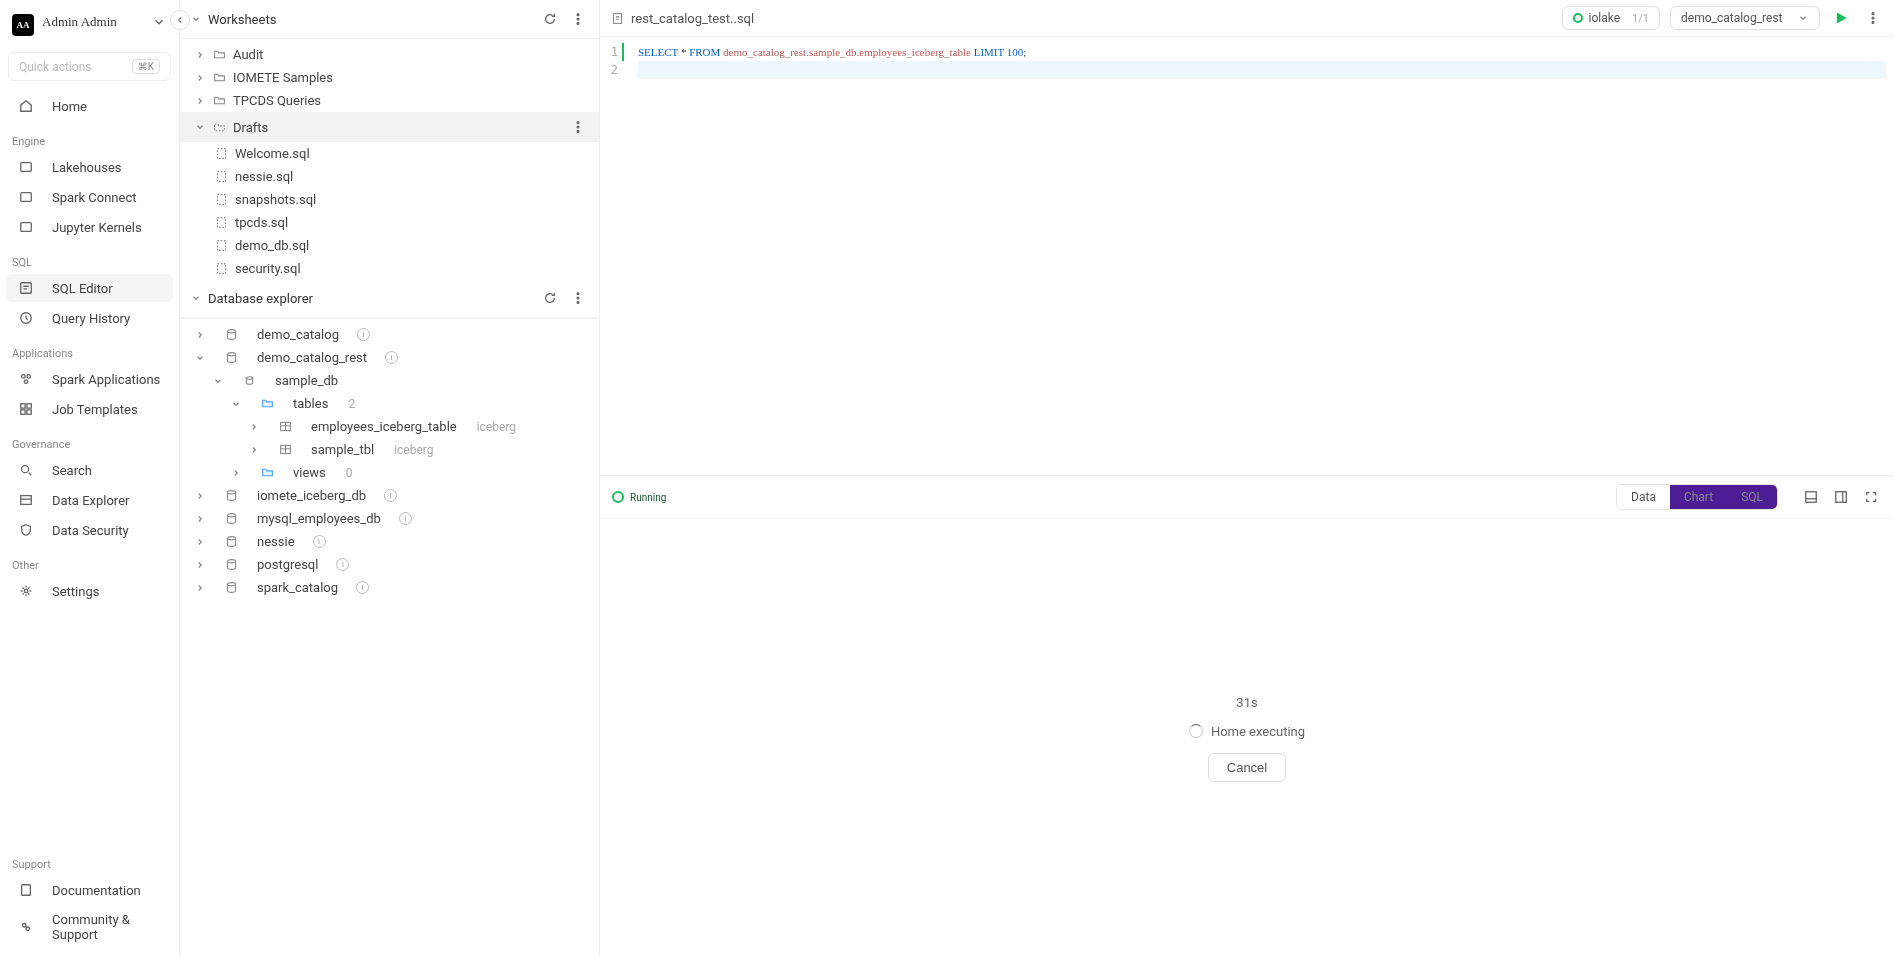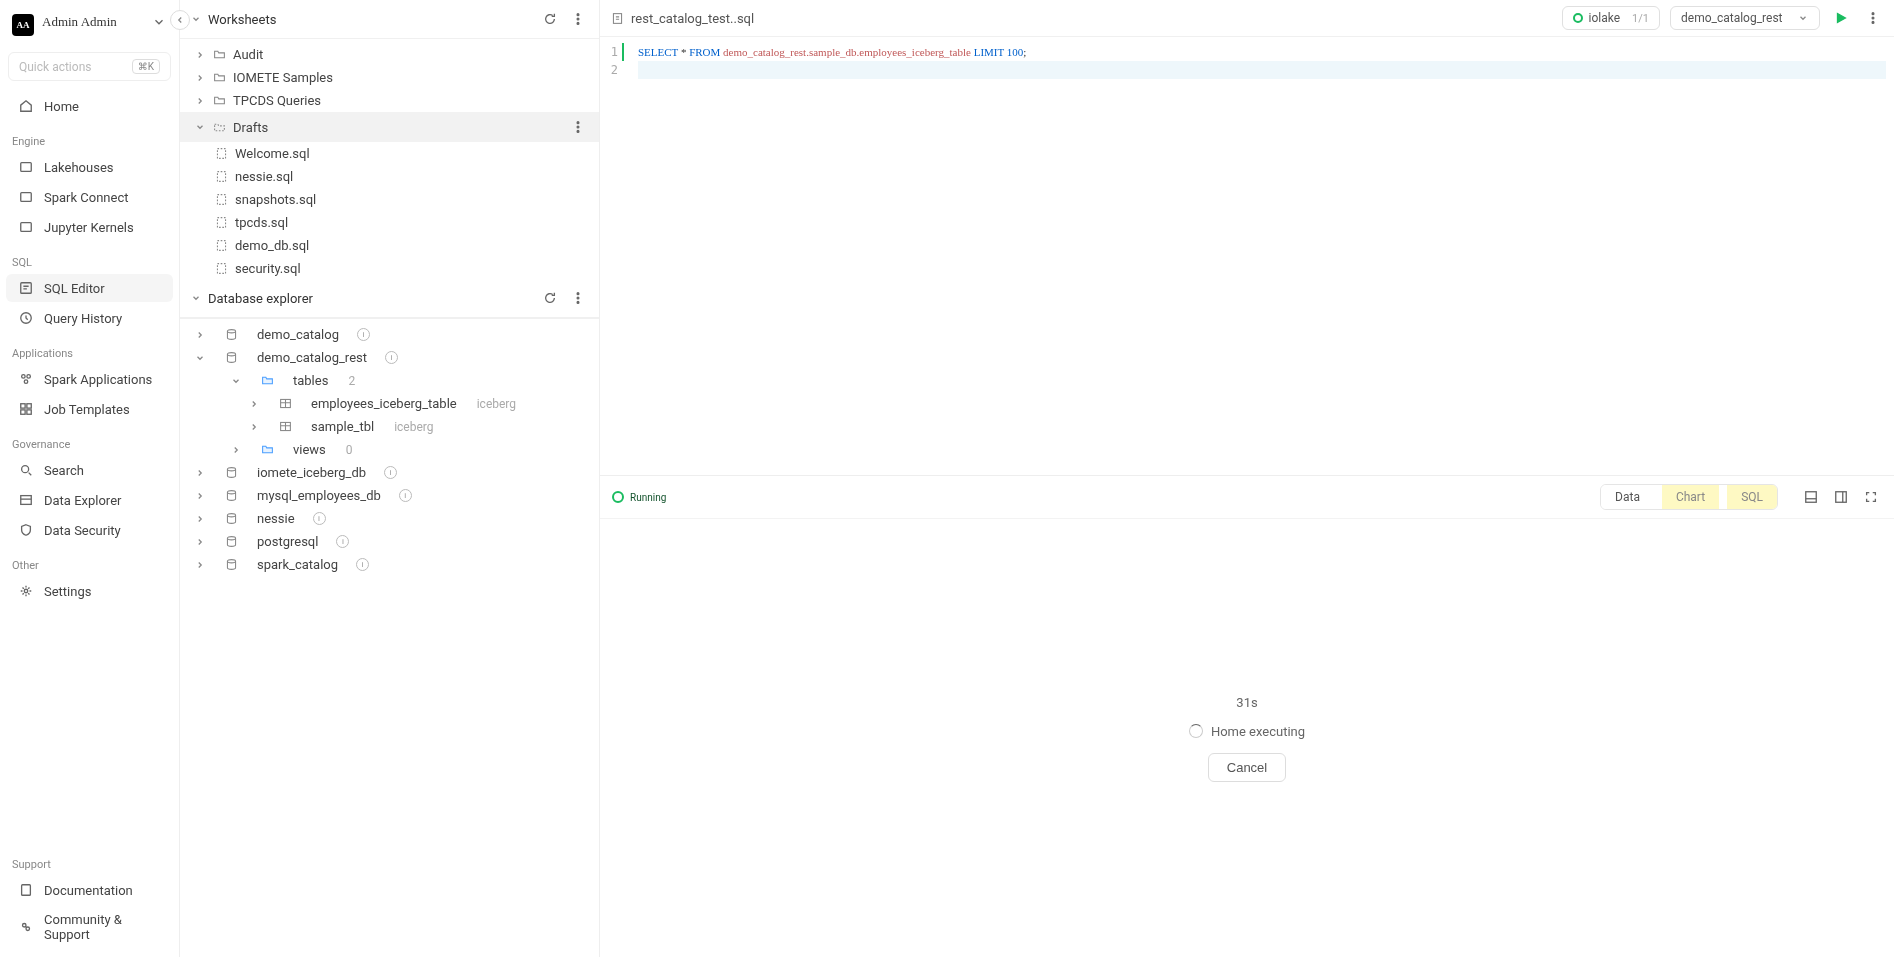--- a/index.html
+++ b/index.html
@@ -4,21 +4,21 @@
 <style>
 * { margin:0; padding:0; box-sizing:border-box; }
 body { font-family:-apple-system,BlinkMacSystemFont,"Segoe UI",Roboto,sans-serif; font-size:13px; color:#333; background:#fff; height:100vh; overflow:hidden; display:flex; }
 .sidebar { width:180px; border-right:1px solid #eee; display:flex; flex-direction:column; padding:8px 0; overflow-y:auto; }
 .user-row { display:flex; align-items:flex-start; padding:6px 12px; gap:8px; cursor:pointer;font-family:Liberation Serif, serif; }
 .avatar { width:22px; height:22px; background:#000; color:#fff; border-radius:4px; display:flex; align-items:center; justify-content:center; font-size:9px; font-weight:600; }
 .user-name { flex:1; font-size:13px; }
 .quick { margin:10px 8px; border:1px solid #eee; border-radius:6px; padding:6px 10px; display:flex; align-items:center; justify-content:space-between; color:#bbb; font-size:12px; cursor:pointer; }
 .kbd { border:1px solid #ddd; border-radius:4px; padding:1px 5px; font-size:10px; color:#888; }
 .section-label { padding:14px 12px 4px; font-size:11px; color:#888; }
-.nav-item { display:flex; align-items:center; gap:10px; padding:6px 12px; cursor:pointer; border-radius:6px; margin:1px 6px; color:#444; }
+.nav-item { display:flex; align-items:center; gap:18px; padding:6px 12px; cursor:pointer; border-radius:6px; margin:1px 6px; color:#444; }
 .nav-item.active { background:#f5f5f5; }
 .icon { width:16px; height:16px; display:inline-flex; align-items:center; justify-content:center; flex-shrink:0; }
 .icon svg { width:14px; height:14px; stroke:#666; stroke-width:1.5; fill:none; }
 .collapse-btn { position:absolute; left:170px; top:10px; width:20px; height:20px; border:1px solid #ddd; border-radius:50%; background:#fff; display:flex; align-items:center; justify-content:center; cursor:pointer; z-index:10; }
 .panel2 { width:420px; border-right:1px solid #eee; display:flex; flex-direction:column; }
 .panel-header { display:flex; align-items:center; padding:8px 10px; gap:6px; border-bottom:1px solid #f0f0f0; }
 .panel-title { flex:1; font-size:13px; color:#333; }
 .icon-btn { width:22px; height:22px; display:flex; align-items:center; justify-content:center; cursor:pointer; border-radius:4px; }
 .icon-btn svg { width:14px; height:14px; stroke:#666; stroke-width:1.5; fill:none; }
 .tree { overflow-y:auto; flex-shrink:0; max-height:240px; padding:4px 0; }
@@ -46,24 +46,24 @@
 .gutter .ln1 { border-right:2px solid #1abc60; padding-right:4px; }
 .gutter .ln2 { padding-right:6px; }
 .code-area { flex:1; padding:6px 8px; font-family:Liberation Serif, serif; font-size:11px; line-height:18px; }
 .kw { color:#0060cc; }
 .id { color:#c05858; }
 .num { color:#0060cc; }
 .cursor-line { background:#eef7fb; }
 .results-header { display:flex; align-items:center; padding:8px 12px; border-top:1px solid #eee; border-bottom:1px solid #f3f3f3; gap:10px; }
 .status-running { display:flex; align-items:center; gap:6px; color:#14532d; font-size:10px; }
 .status-ring { width:12px; height:12px; border:2px solid #1abc60; border-radius:50%; }
-.tabs { display:flex; gap:8px; border:1px solid #e5e5e5; border-radius:6px; overflow:hidden; margin-left:auto; }
+.tabs { display:flex; gap:0; border:1px solid #e5e5e5; border-radius:6px; overflow:hidden; margin-left:auto; }
 .tab { padding:5px 14px; font-size:12px; color:#555; cursor:pointer; }
 .tab.active { background:#fff; }
-.tab:not(.active) { background:#fef9c3; color:#888; }
+.tab:not(.active) { background:#4c1d95; color:#888; }
 .result-icons { display:flex; gap:8px; margin-left:12px; }
 .results-body { flex:1; display:flex; flex-direction:column; align-items:center; justify-content:center; gap:14px; color:#666; font-size:13px; }
 .cancel-btn { border:1px solid #ddd; background:#fff; border-radius:6px; padding:6px 18px; cursor:pointer; font-size:13px; color:#555; }
 .spinner { width:14px; height:14px; border:1.5px solid #ccc; border-top-color:#666; border-radius:50%; display:inline-block; }
 .spacer { flex:1; }
 </style>
 </head>
 <body>
 
 <div class="sidebar">
@@ -405,20 +405,34 @@
           </span>
           <span class="db-ico">
             <svg viewBox="0 0 16 16">
               <ellipse cx="8" cy="4" rx="5" ry="2"></ellipse>
               <path d="M3 4v8c0 1 2 2 5 2s5-1 5-2V4"></path>
             </svg>
           </span>
           <span>demo_catalog_rest</span>
           <span class="info-ico">i</span>
         </div>
+      <div class="db-item" style="padding-left:32px">
+          <span class="chev">
+            <svg viewBox="0 0 16 16">
+              <path d="M4 6l4 4 4-4"></path>
+            </svg>
+          </span>
+          <span class="db-ico">
+            <svg viewBox="0 0 16 16">
+              <ellipse cx="8" cy="5" rx="4" ry="1.5"></ellipse>
+              <path d="M4 5v6c0 1 2 1.5 4 1.5s4-.5 4-1.5V5"></path>
+            </svg>
+          </span>
+          <span>sample_db</span>
+        </div>
       <div class="db-item" style="padding-left:50px">
           <span class="chev">
             <svg viewBox="0 0 16 16">
               <path d="M4 6l4 4 4-4"></path>
             </svg>
           </span>
           <span class="folder-ico folder-blue">
             <svg viewBox="0 0 16 16">
               <path d="M2 4h4l1 2h7v6H2z"></path>
             </svg>

